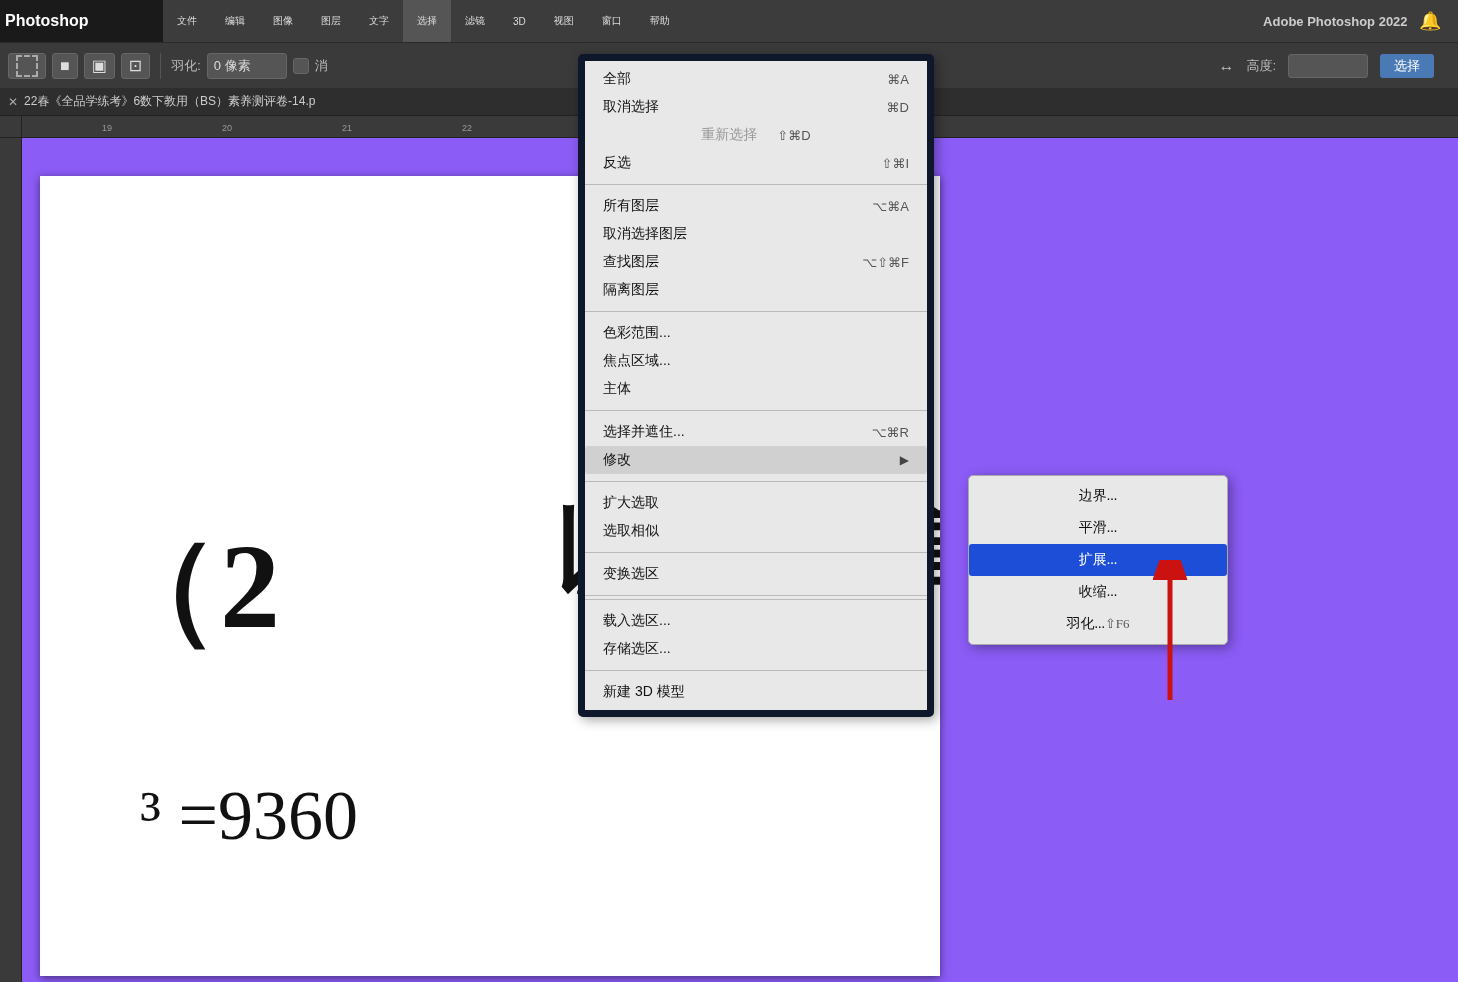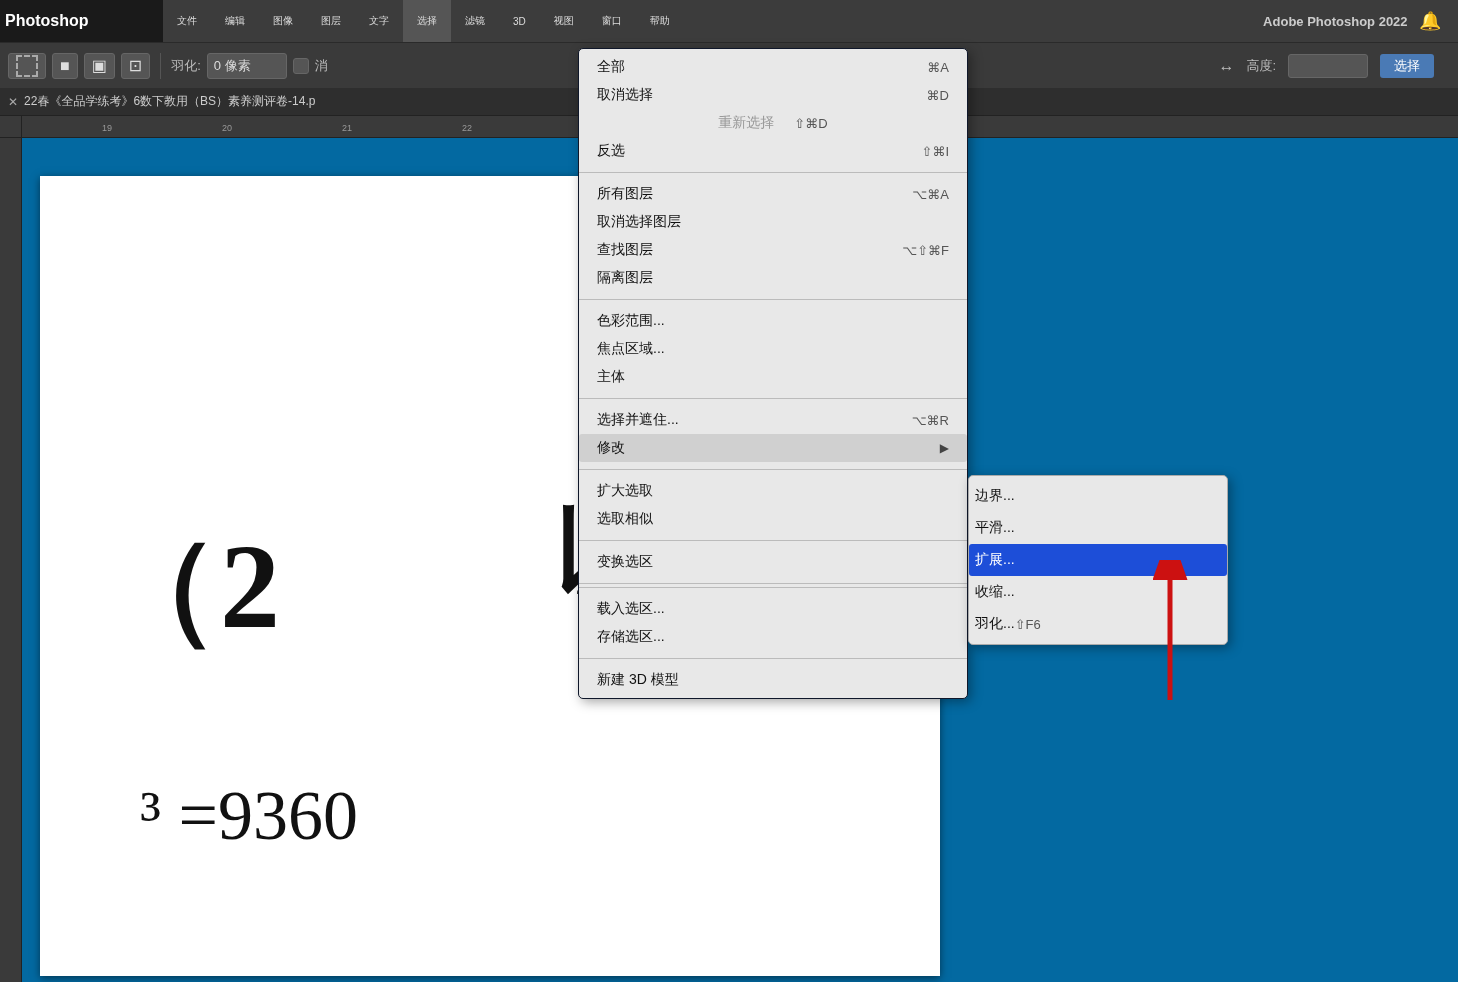--- a/index.html
+++ b/index.html
@@ -125,21 +125,21 @@
       font-size: 12px;
     }
 
     
     #canvas-area {
       position: absolute;
       top: 116px;
       left: 0;
       right: 0;
       bottom: 0;
-      background: #0369a1;
+      background: #8b5cf6;
       overflow: hidden;
     }
 
     
     .ruler-h {
       position: absolute;
       top: 0;
       left: 22px;
       right: 0;
       height: 22px;
@@ -200,25 +200,25 @@
       font-weight: 900;
       color: #111;
       font-family: serif;
       top: 320px;
       right: -60px;
     }
 
     
     #select-menu {
       position: absolute;
-      top: 48px;
+      top: 54px;
       left: 578px;
-      width: 390px;
+      width: 356px;
       background: #e8e8e8;
-      border: 1px solid #0f172a;
+      border: 7px solid #0f172a;
       box-shadow: 3px 3px 12px rgba(0,0,0,0.35);
       z-index: 200;
       font-size: 14px;
       color: #111;
       border-radius: 5px;
       overflow: visible;
     }
     .menu-section {
       padding: 4px 0;
     }
@@ -265,24 +265,25 @@
       box-shadow: 3px 3px 12px rgba(0,0,0,0.35);
       z-index: 300;
       font-size: 14px;
       color: #111;
       border-radius: 5px;
       overflow: hidden;
     }
     .submenu-item {
       display: flex;
       align-items: center;
-      justify-content: flex-start;
-      padding: 7px 6px;
+      justify-content: center;
+      padding: 7px 18px;
       cursor: pointer;
       border-radius: 3px;
+      font-family: Liberation Serif, serif;
     }
     .submenu-item.selected {
       background: #1d4ed8;
       color: #fff;
     }
     .submenu-item .shortcut {
       color: #555;
       font-size: 13px;
     }
 

